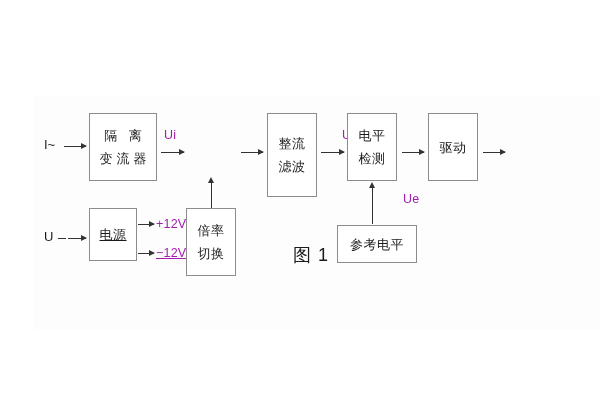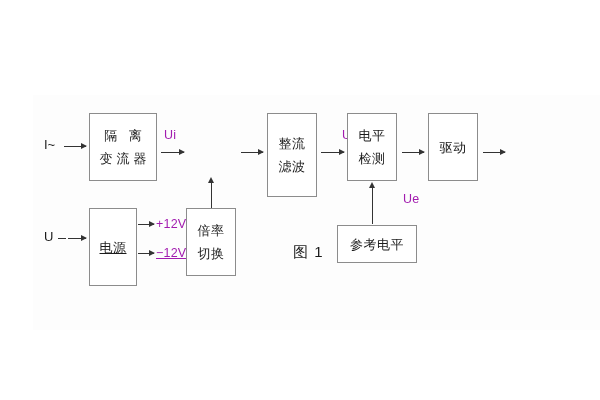--- a/index.html
+++ b/index.html
@@ -59,21 +59,21 @@
     text-align: right;
   }
   .port-label {
     position: absolute;
     font-size: 13px;
     color: #1b1b1b;
     white-space: nowrap;
   }
   .caption {
     position: absolute;
-    font-size: 15px;
+    font-size: 18px;
     color: #1b1b1b;
     white-space: nowrap;
     letter-spacing: 1px;
   }
   .arrow-h {
     position: absolute;
     height: 1px;
     background: #333333;
   }
   .arrow-h::after {
@@ -149,21 +149,21 @@
     <span class="ln">驱动</span>
   </div>
 
   <div class="arrow-h" style="left:483px; top:152px; width:22px;"></div>
 
 
   <div class="port-label" style="left:44px; top:229px;">U</div>
   <div class="dash" style="left:58px; top:238px; width:8px;"></div>
   <div class="arrow-h" style="left:68px; top:238px; width:18px;"></div>
 
-  <div class="block" style="left:89px; top:208px; width:48px; height:78px;text-decoration:underline;">
+  <div class="block" style="left:89px; top:208px; width:48px; height:53px;text-decoration:underline;">
     <span class="ln">电源</span>
   </div>
 
   <div class="arrow-h" style="left:138px; top:224px; width:16px;"></div>
   <div class="sig-label" style="left:156px; top:217px;">+12V</div>
 
   <div class="arrow-h" style="left:138px; top:253px; width:16px;"></div>
   <div class="sig-label" style="left:156px; top:246px;text-decoration:underline;">−12V</div>
 
   <div class="block" style="left:186px; top:208px; width:50px; height:68px;">

